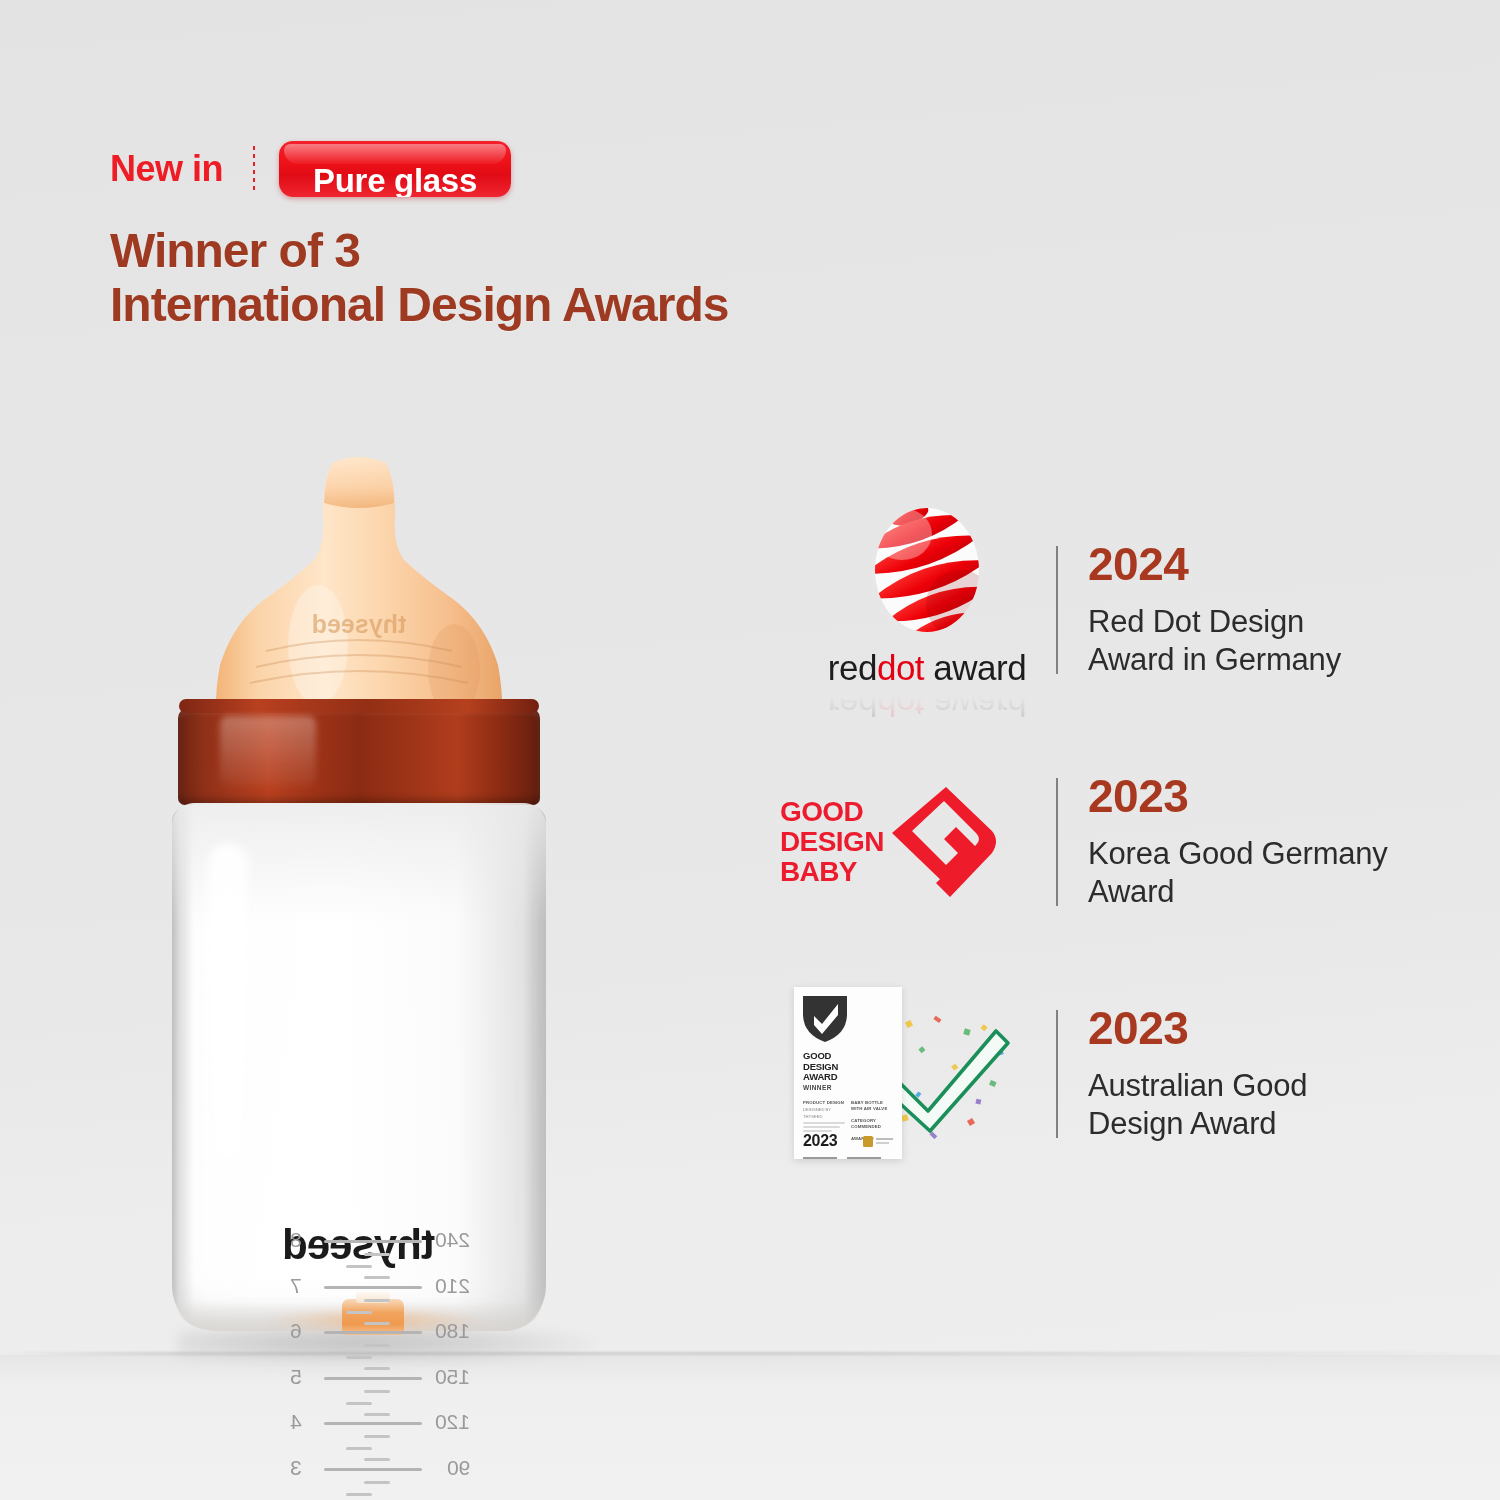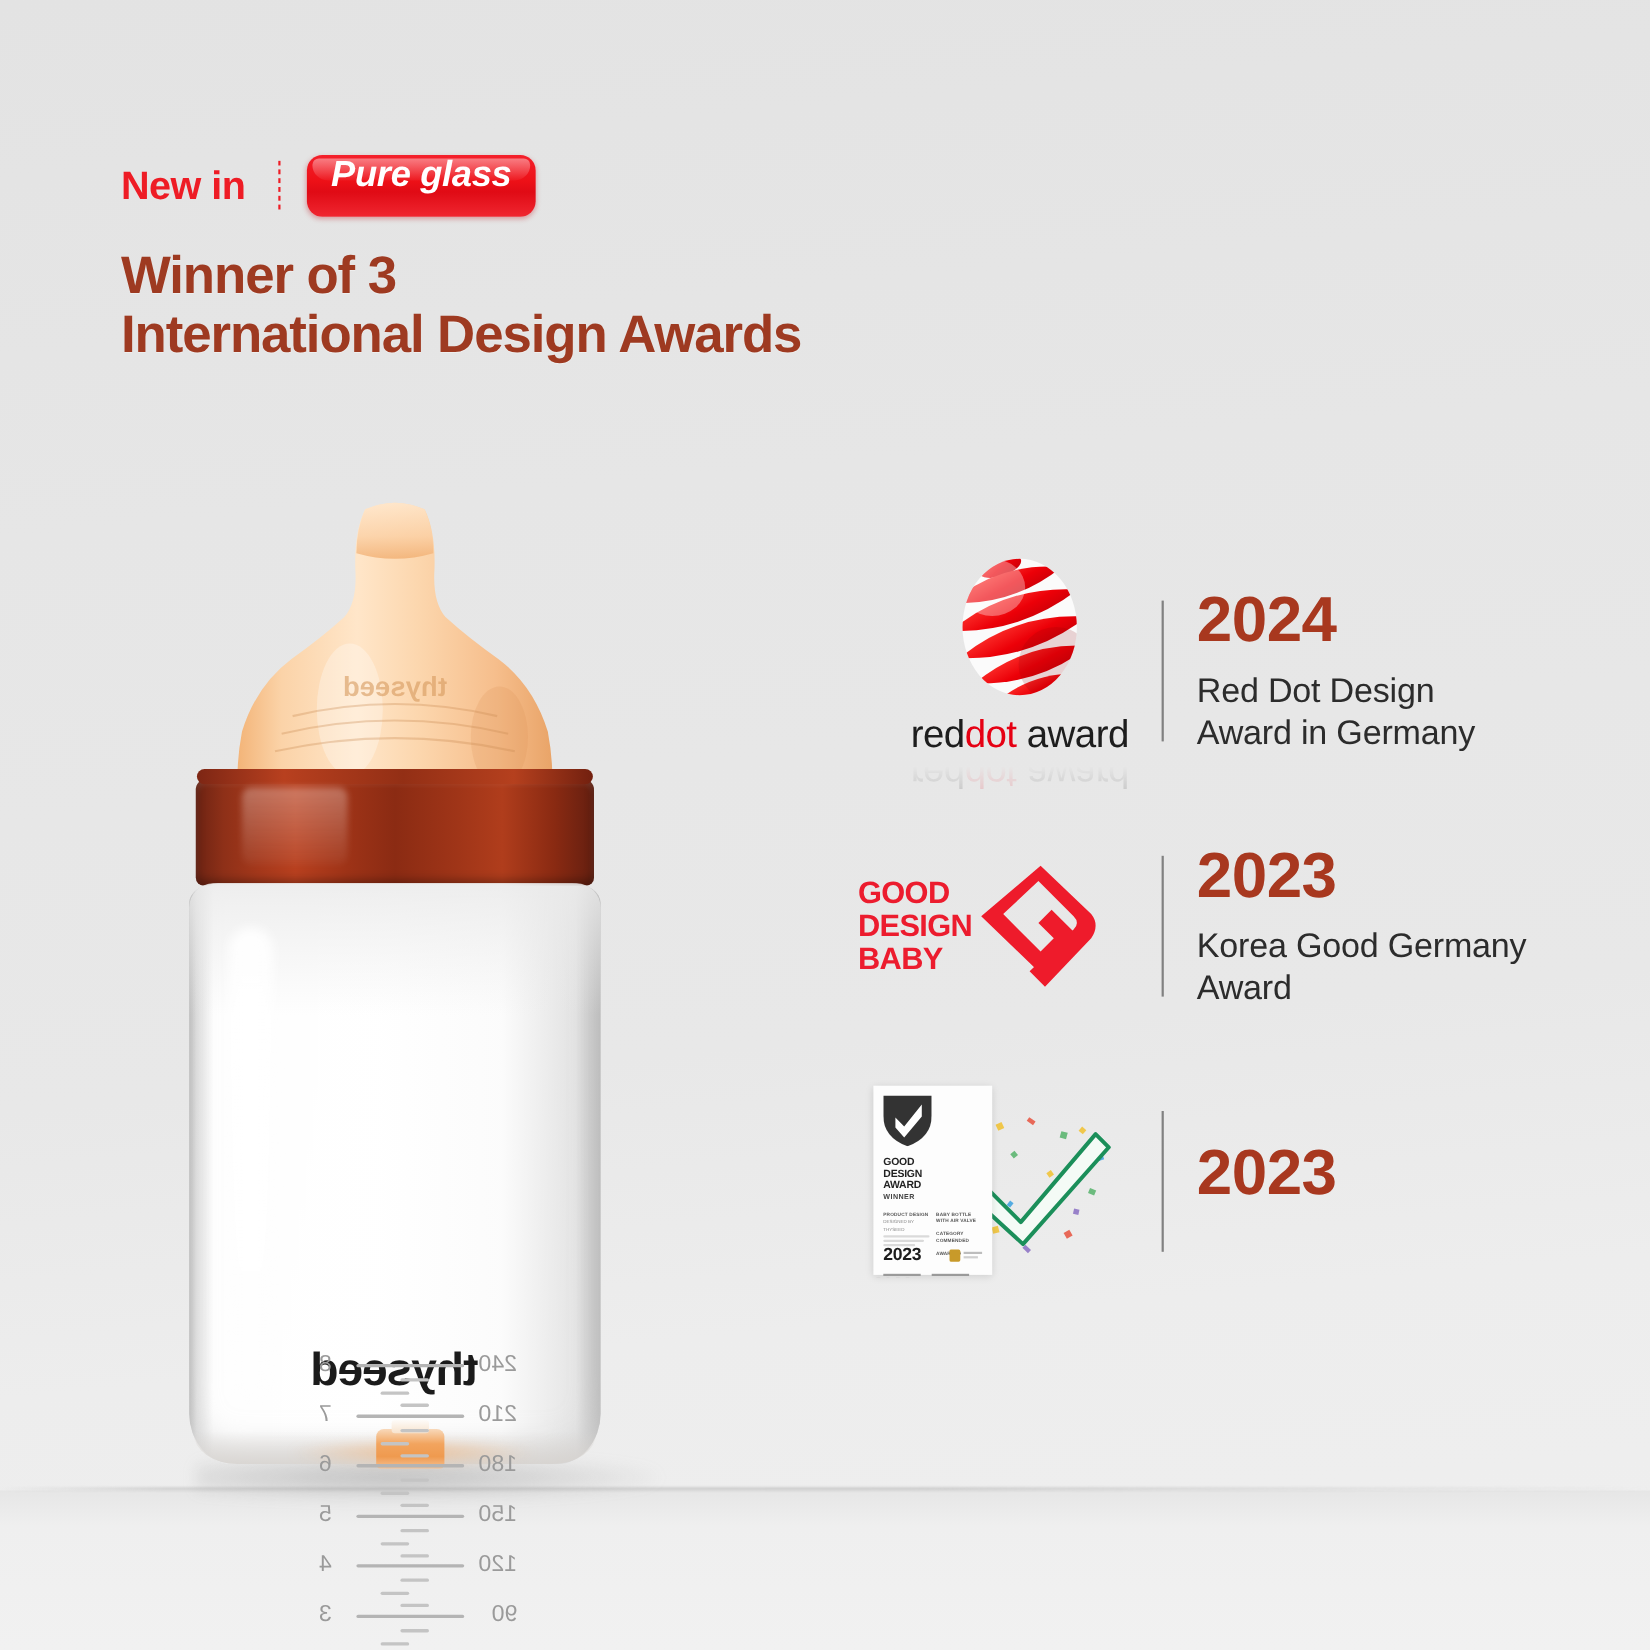--- a/index.html
+++ b/index.html
@@ -28,26 +28,25 @@
   .newin {
     color:#ee1c25; font-size:36px; font-weight:700; letter-spacing:-0.5px;
     line-height:1;
   }
   .dot-divider {
     width:2px; height:46px; margin:0 24px 0 30px;
     background-image:linear-gradient(#ee1c25 55%,rgba(255,255,255,0) 0);
     background-size:2px 8px; background-repeat:repeat-y;
   }
   .badge {
-    position:relative; display:inline-flex; align-items:flex-start; justify-content:center;
-    height:56px; padding:0 22px; border-radius:14px;
+    position:relative; display:inline-flex; align-items:flex-end; justify-content:center;
+    height:56px; padding:0 34px; border-radius:14px;
     background:linear-gradient(180deg,#f4202b 0%,#ed1017 42%,#e00b15 60%,#f02630 100%);
     box-shadow:0 2px 5px rgba(190,20,30,.35);
     overflow:hidden;
-    font-style:italic;
   }
   .badge::after {
     content:""; position:absolute; left:5px; right:5px; top:3px; height:20px;
     border-radius:11px 11px 26px 26px;
     background:linear-gradient(180deg,rgba(255,255,255,.42),rgba(255,255,255,.04));
   }
   .badge-text {
     position:relative; z-index:2; color:#fff; font-size:33px; font-weight:700;
     letter-spacing:-0.3px; line-height:1;
   }
@@ -65,21 +64,21 @@
   .logo-cell {
     width:272px; flex:0 0 272px; height:100%;
     display:flex; align-items:center; justify-content:flex-end; position:relative;
   }
   .rule {
     width:2px; height:128px; flex:0 0 2px; margin:0 30px 0 4px;
     background:#6e6e6e; opacity:.85;
   }
   .txt-cell { flex:1; }
   .year {
-    color:#a8381f; font-size:58px; font-weight:700; line-height:1;
+    color:#a8381f; font-size:46px; font-weight:700; line-height:1;
     letter-spacing:-0.5px; margin-bottom:16px;
   }
   .desc {
     color:#2c2c2c; font-size:31px; line-height:1.24; white-space:pre-line;
     letter-spacing:-0.2px;
   }
 
   
   .reddot { position:relative; width:250px; text-align:center; }
   .reddot svg { display:block; margin:0 auto; }
@@ -390,20 +389,22 @@
           </svg>
         </div>
         <div class="cert-reflect">
           <div class="mini">2023</div>
         </div>
       </div>
     </div>
     <div class="rule"></div>
     <div class="txt-cell">
       <div class="year">2023</div>
+      <div class="desc">Australian Good
+Design Award</div>
     </div>
   </div>
 </div>
 
 <div class="bottle">
   <div class="b-shadow"></div>
 
   <svg class="nipple" viewBox="0 0 290 270">
     <defs>
       <linearGradient id="ng" x1="0" y1="0" x2="1" y2="0">

